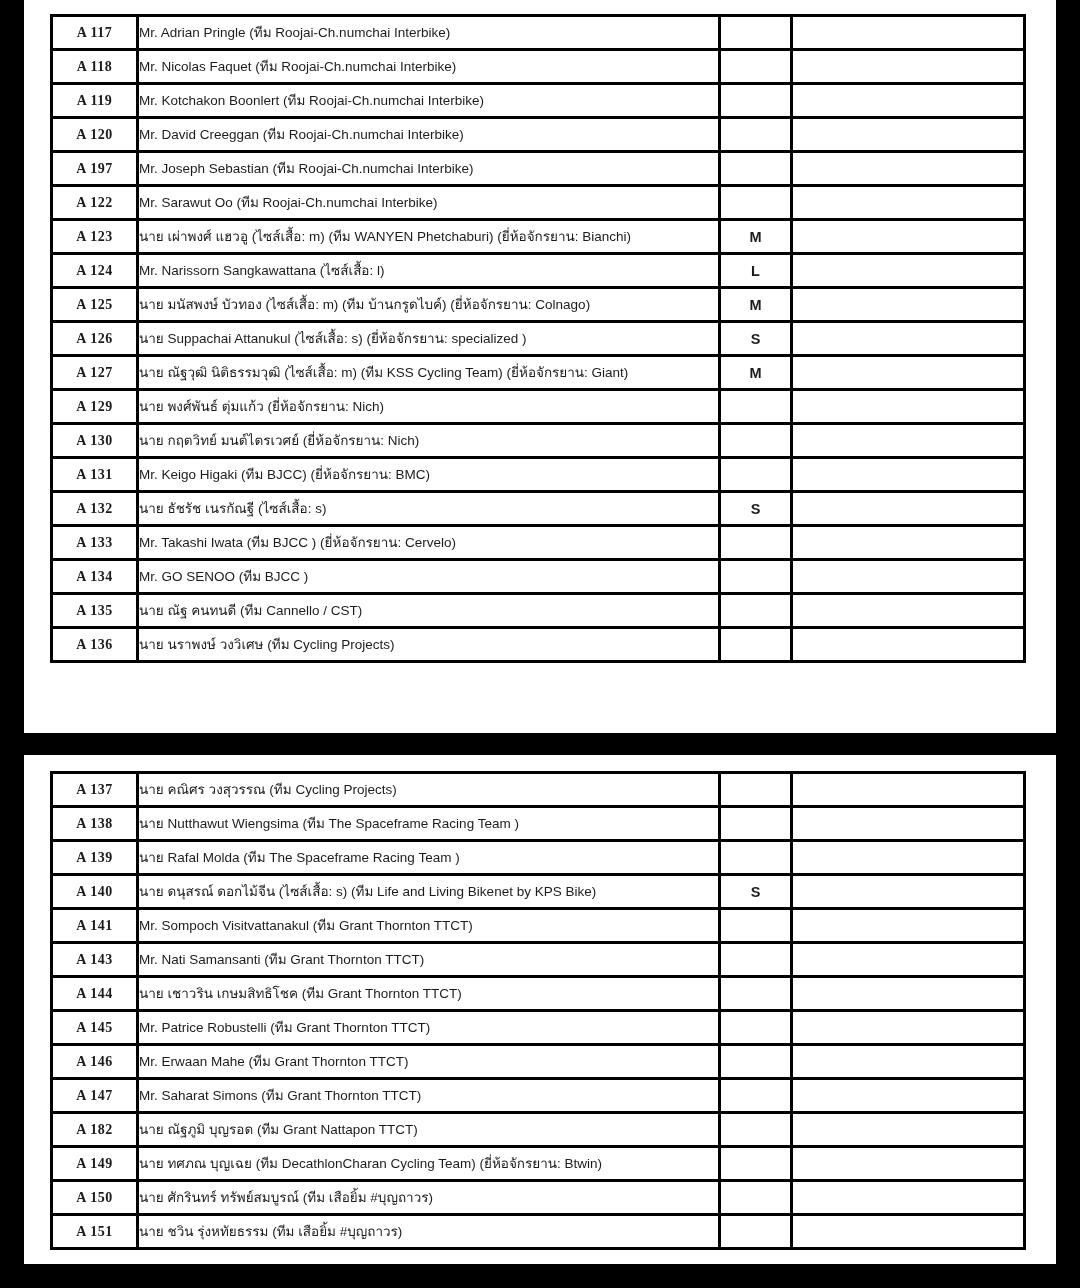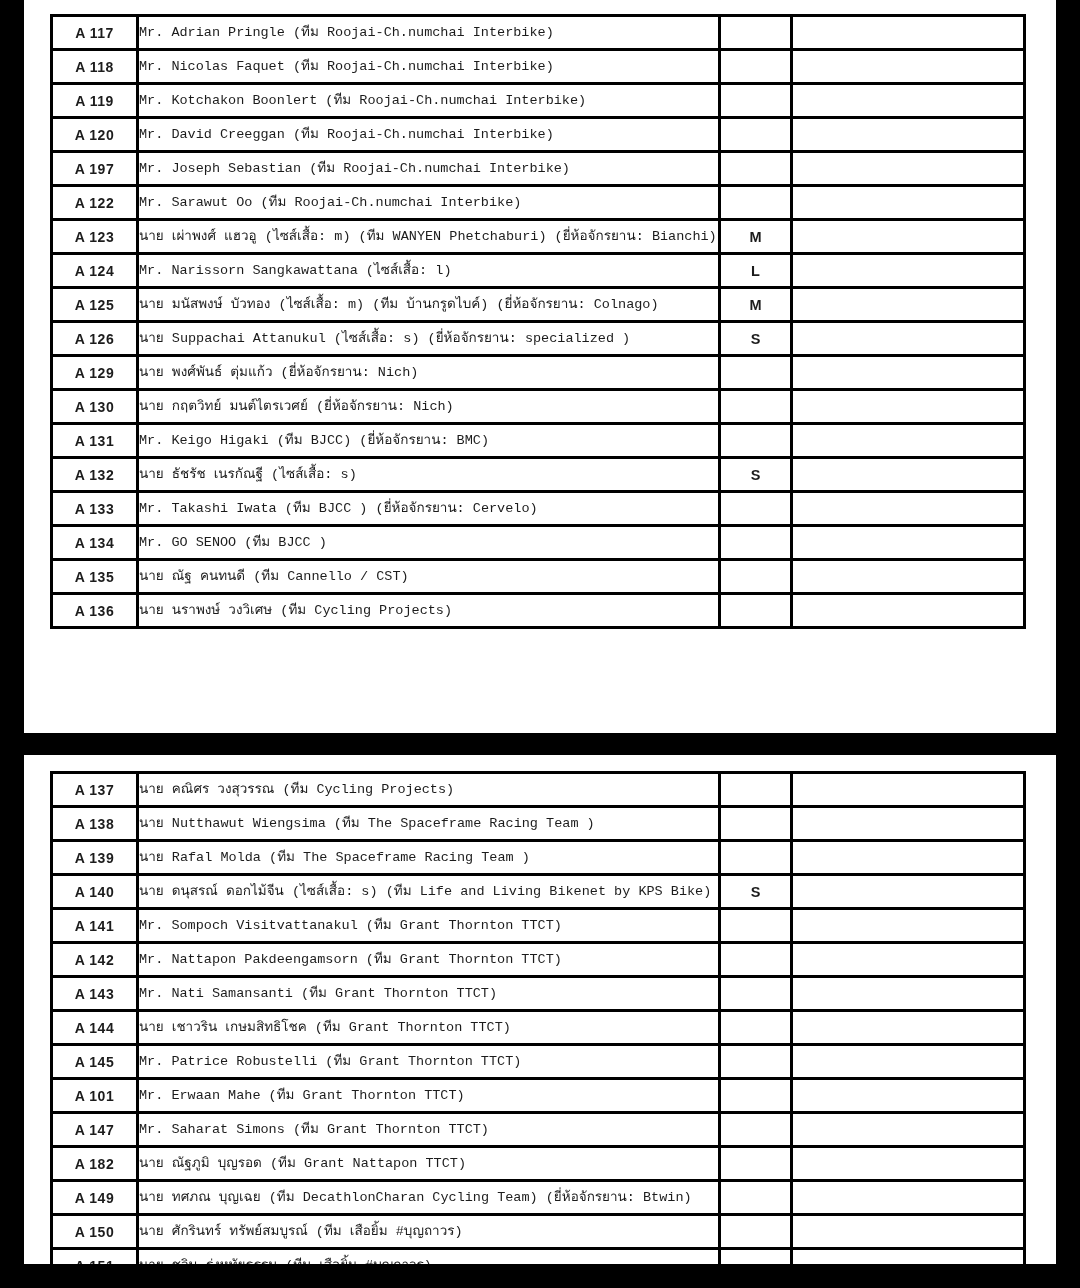--- a/index.html
+++ b/index.html
@@ -45,27 +45,27 @@
     color: #1c1c1c;
     vertical-align: middle;
     overflow: hidden;
     white-space: nowrap;
   }
   td.cell-id {
     text-align: center;
     font-weight: bold;
     font-size: 14px;
     letter-spacing: 0.5px;
+    font-family: Liberation Serif, serif;
   }
   td.cell-name {
     text-align: left;
     font-size: 13.5px;
     padding-left: 4px;
     line-height: 1.15;
-    font-family: Liberation Mono, monospace;
   }
   td.cell-size {
     text-align: center;
     font-weight: 600;
     font-size: 14.5px;
   }
   td.cell-note { }
 
   
   table.partial-row {
@@ -161,20 +161,26 @@
             <td class="cell-note"></td>
           </tr>
 
           <tr>
             <td class="cell-id">A 126</td>
             <td class="cell-name">นาย Suppachai Attanukul (ไซส์เสื้อ: s) (ยี่ห้อจักรยาน: specialized )</td>
             <td class="cell-size">S</td>
             <td class="cell-note"></td>
           </tr>
 
+          <tr>
+            <td class="cell-id">A 127</td>
+            <td class="cell-name">นาย ณัฐวุฒิ นิติธรรมวุฒิ (ไซส์เสื้อ: m) (ทีม KSS Cycling Team) (ยี่ห้อจักรยาน: Giant)</td>
+            <td class="cell-size">M</td>
+            <td class="cell-note"></td>
+          </tr>
 
 
           <tr>
             <td class="cell-id">A 129</td>
             <td class="cell-name">นาย พงศ์พันธ์ ตุ่มแก้ว (ยี่ห้อจักรยาน: Nich)</td>
             <td class="cell-size"></td>
             <td class="cell-note"></td>
           </tr>
 
           <tr>
@@ -267,26 +273,20 @@
             <td class="cell-note"></td>
           </tr>
 
           <tr>
             <td class="cell-id">A 141</td>
             <td class="cell-name">Mr. Sompoch Visitvattanakul (ทีม Grant Thornton TTCT)</td>
             <td class="cell-size"></td>
             <td class="cell-note"></td>
           </tr>
 
-          <tr>
-            <td class="cell-id">A 142</td>
-            <td class="cell-name">Mr. Nattapon Pakdeengamsorn (ทีม Grant Thornton TTCT)</td>
-            <td class="cell-size"></td>
-            <td class="cell-note"></td>
-          </tr>
 
           <tr>
             <td class="cell-id">A 143</td>
             <td class="cell-name">Mr. Nati Samansanti (ทีม Grant Thornton TTCT)</td>
             <td class="cell-size"></td>
             <td class="cell-note"></td>
           </tr>
 
           <tr>
             <td class="cell-id">A 144</td>
@@ -296,21 +296,21 @@
           </tr>
 
           <tr>
             <td class="cell-id">A 145</td>
             <td class="cell-name">Mr. Patrice Robustelli (ทีม Grant Thornton TTCT)</td>
             <td class="cell-size"></td>
             <td class="cell-note"></td>
           </tr>
 
           <tr>
-            <td class="cell-id">A 101</td>
+            <td class="cell-id">A 146</td>
             <td class="cell-name">Mr. Erwaan Mahe (ทีม Grant Thornton TTCT)</td>
             <td class="cell-size"></td>
             <td class="cell-note"></td>
           </tr>
 
           <tr>
             <td class="cell-id">A 147</td>
             <td class="cell-name">Mr. Saharat Simons (ทีม Grant Thornton TTCT)</td>
             <td class="cell-size"></td>
             <td class="cell-note"></td>

